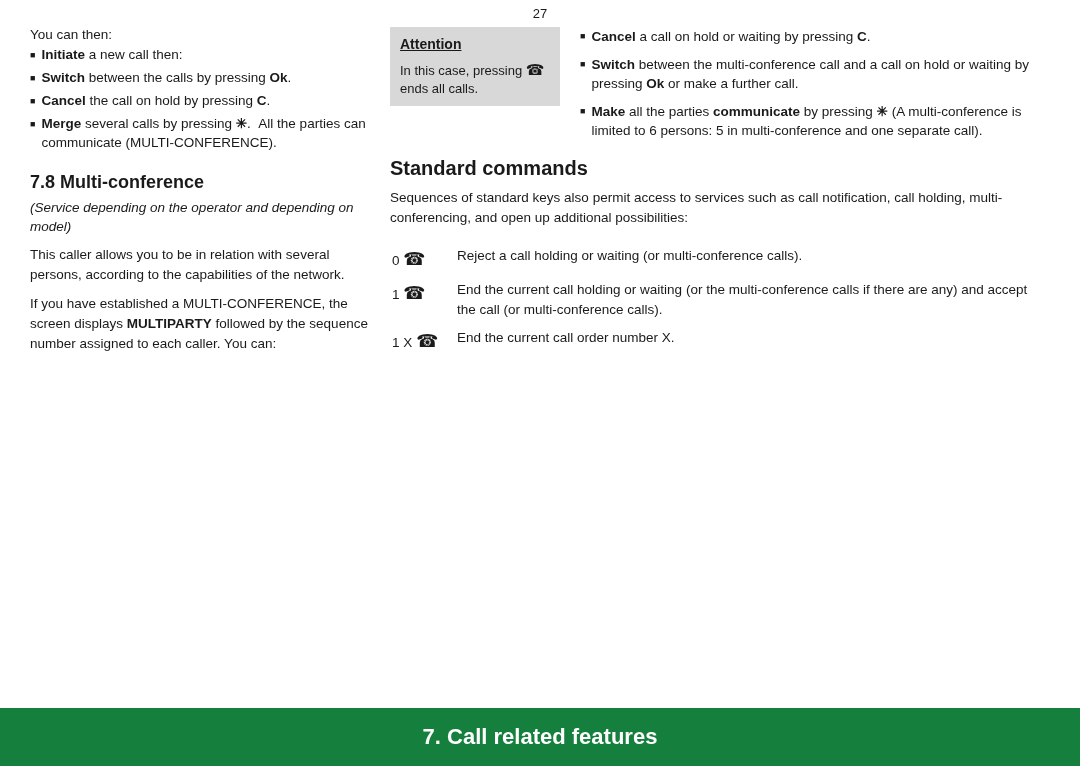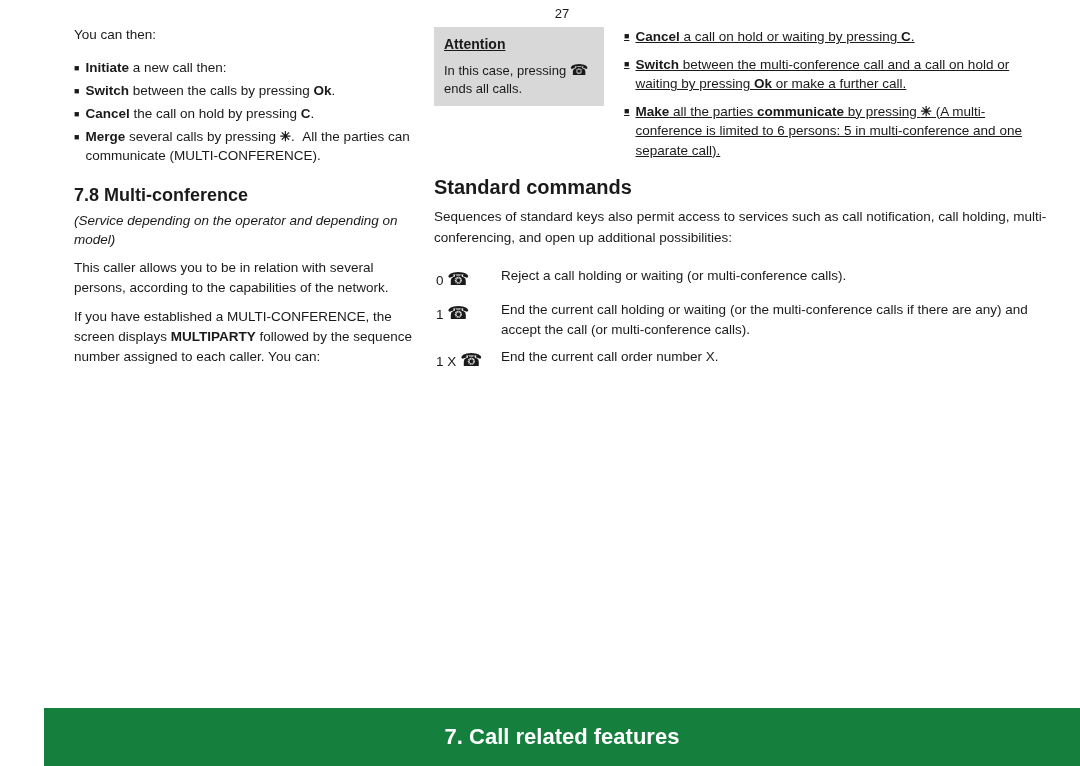--- a/index.html
+++ b/index.html
@@ -13,21 +13,20 @@
       overflow: hidden;
       position: relative;
     }
 
     .page-container {
       width: 1080px;
       height: 766px;
       display: flex;
       flex-direction: column;
       position: relative;
-      padding-left: 44px;
     }
 
     .page-number {
       text-align: center;
       font-size: 13px;
       padding: 6px 0 2px 0;
       color: #1a1a1a;
     }
 
     .main-content {
@@ -47,21 +46,20 @@
     }
 
     .intro-text {
       font-size: 13.5px;
       margin-bottom: 4px;
     }
 
     .bullet-list {
       list-style: none;
       margin-bottom: 6px;
-      margin-top: 13px;
     }
 
     .bullet-list li {
       display: flex;
       align-items: flex-start;
       margin-bottom: 4px;
       font-size: 13.5px;
       line-height: 1.4;
     }
 
@@ -112,21 +110,20 @@
 
     .attention-title {
       font-weight: bold;
       font-size: 14px;
       margin-bottom: 4px;
       text-decoration: underline;
     }
 
     .right-bullet-list {
       list-style: none;
-      text-decoration: underline;
     }
 
     .right-bullet-list li {
       display: flex;
       align-items: flex-start;
       margin-bottom: 8px;
       font-size: 13.5px;
       line-height: 1.45;
     }
 

